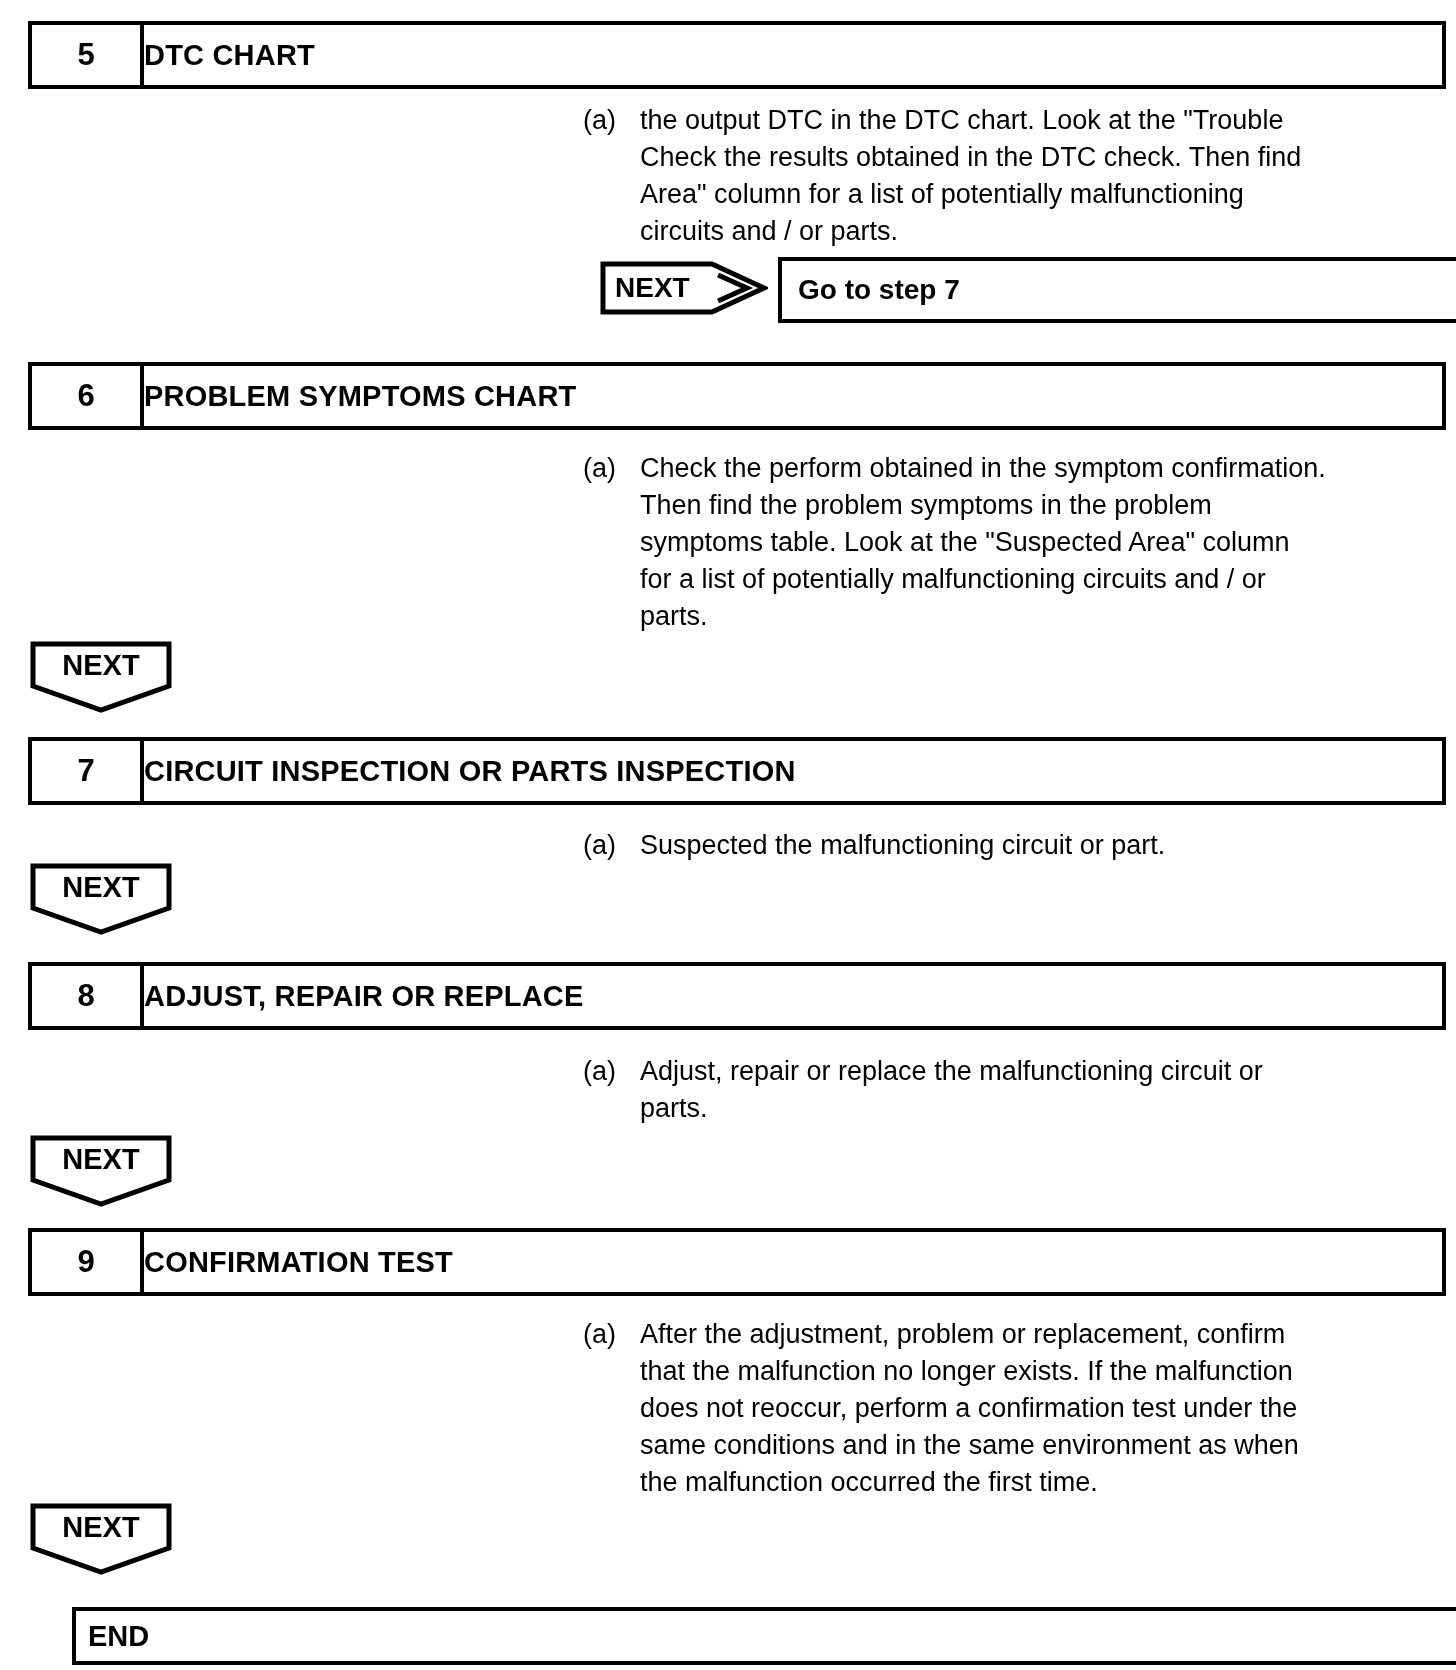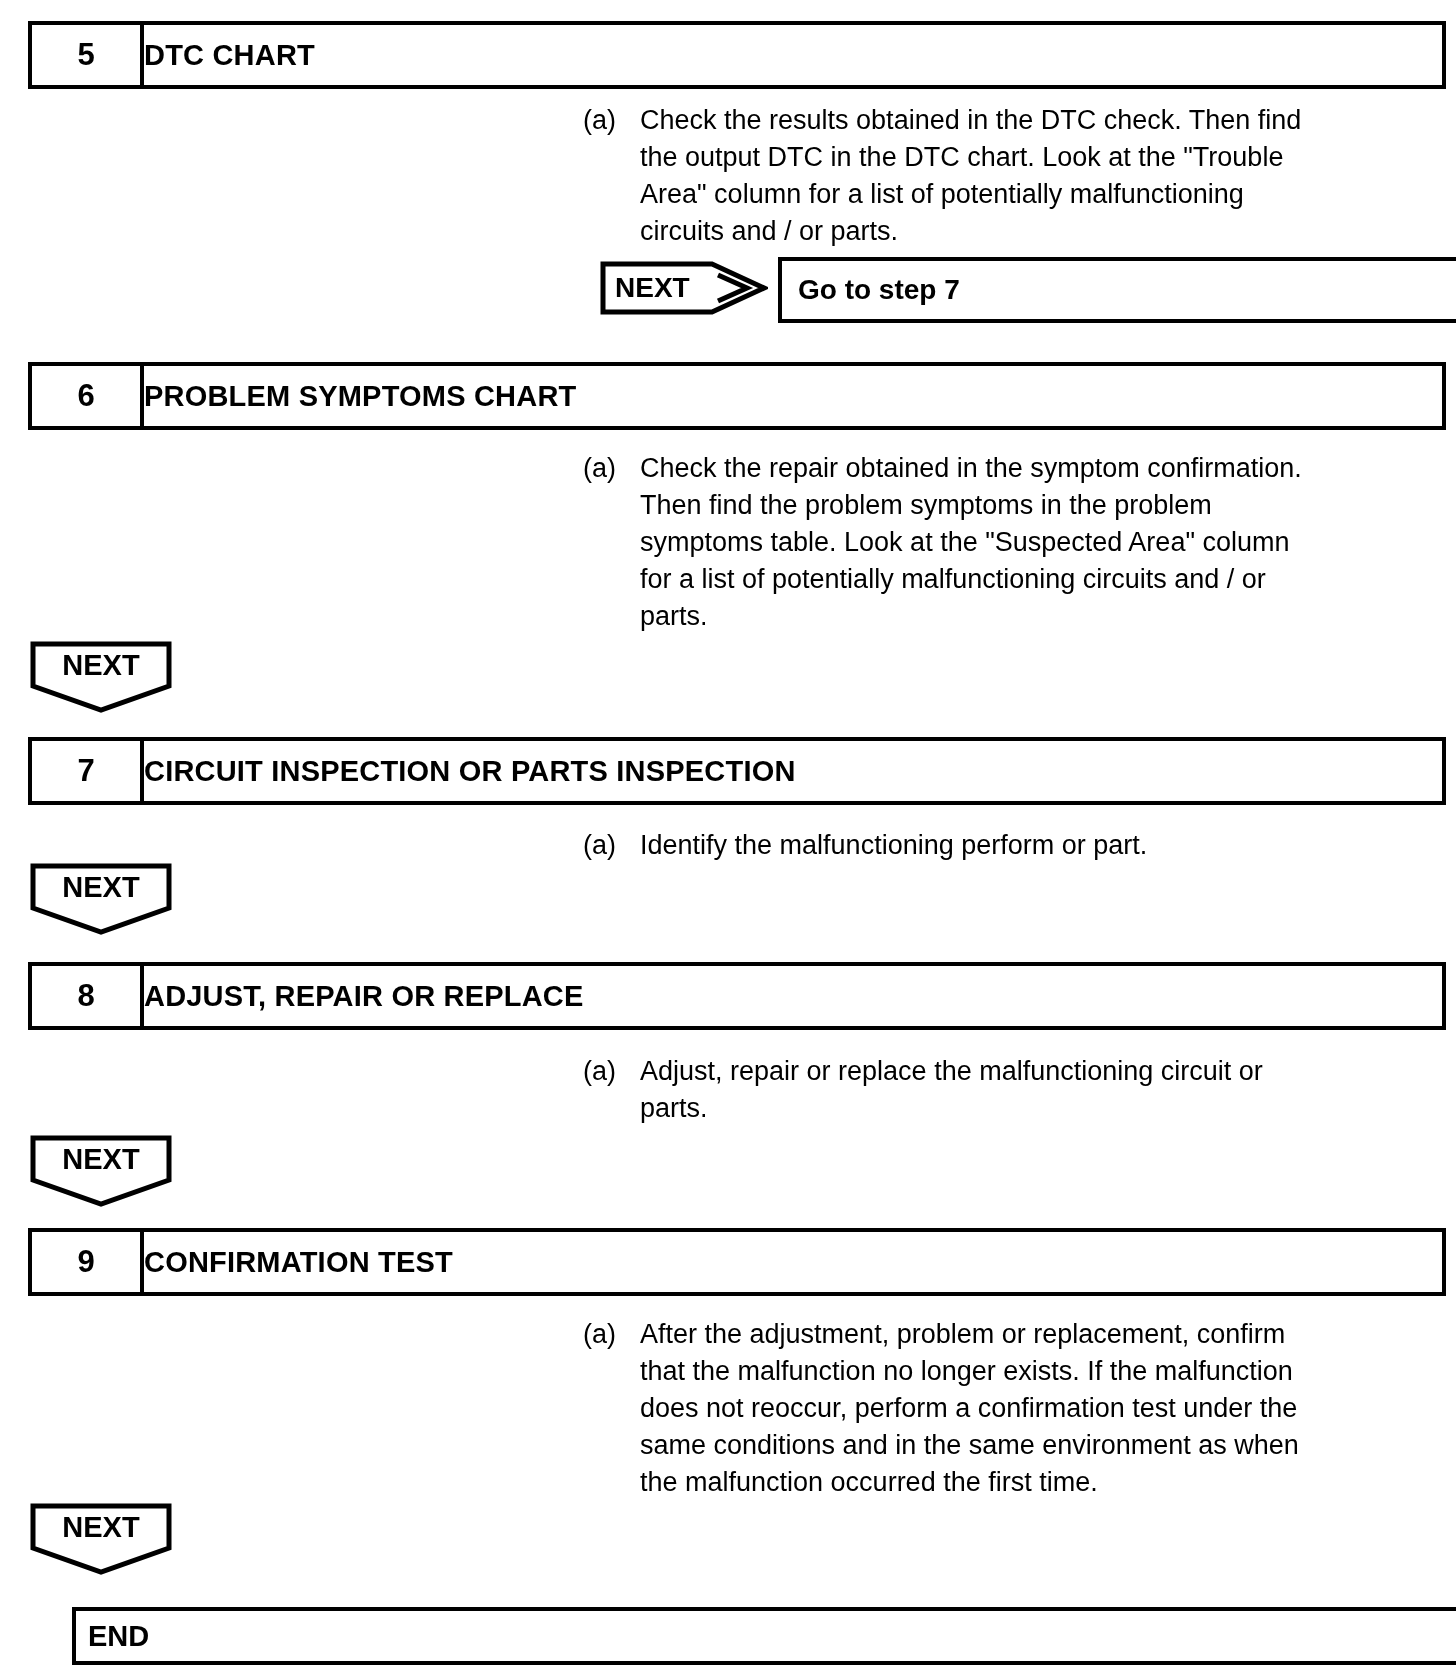--- a/index.html
+++ b/index.html
@@ -136,22 +136,22 @@
 
 <div id="page">
 
   <div class="hdr" style="top:21px">
     <div class="num">5</div>
     <div class="ttl">DTC CHART</div>
   </div>
   <div class="para" style="top:102px">
     <div class="plabel">(a)</div>
     <div class="plines">
+      <div class="pline">the output DTC in the DTC chart. Look at the "Trouble</div>
       <div class="pline">Check the results obtained in the DTC check. Then find</div>
-      <div class="pline">the output DTC in the DTC chart. Look at the "Trouble</div>
       <div class="pline">Area" column for a list of potentially malfunctioning</div>
       <div class="pline">circuits and / or parts.</div>
     </div>
   </div>
 
   <div class="next-right">
     <svg width="168" height="54" viewBox="0 0 168 54">
       <polygon points="3,3 112,3 164,27 112,51 3,51" fill="#ffffff" stroke="#000000" stroke-width="5"></polygon>
       <polyline points="118,14 147,27 118,40" fill="none" stroke="#000000" stroke-width="5"></polyline>
     </svg>
@@ -161,21 +161,21 @@
     <span>Go to step 7</span>
   </div>
 
   <div class="hdr" style="top:362px">
     <div class="num">6</div>
     <div class="ttl">PROBLEM SYMPTOMS CHART</div>
   </div>
   <div class="para" style="top:450px">
     <div class="plabel">(a)</div>
     <div class="plines">
-      <div class="pline">Check the repair obtained in the symptom confirmation.</div>
+      <div class="pline">Check the perform obtained in the symptom confirmation.</div>
       <div class="pline">Then find the problem symptoms in the problem</div>
       <div class="pline">symptoms table. Look at the "Suspected Area" column</div>
       <div class="pline">for a list of potentially malfunctioning circuits and / or</div>
       <div class="pline">parts.</div>
     </div>
   </div>
 
   <div class="next-down" style="top:641px">
     <svg width="142" height="72" viewBox="0 0 142 72">
       <polygon points="3,3 139,3 139,45 71,69 3,45" fill="#ffffff" stroke="#000000" stroke-width="5"></polygon>
@@ -183,21 +183,21 @@
     <span class="nd-label">NEXT</span>
   </div>
 
   <div class="hdr" style="top:737px">
     <div class="num">7</div>
     <div class="ttl">CIRCUIT INSPECTION OR PARTS INSPECTION</div>
   </div>
   <div class="para" style="top:827px">
     <div class="plabel">(a)</div>
     <div class="plines">
-      <div class="pline">Identify the malfunctioning perform or part.</div>
+      <div class="pline">Suspected the malfunctioning circuit or part.</div>
     </div>
   </div>
 
   <div class="next-down" style="top:863px">
     <svg width="142" height="72" viewBox="0 0 142 72">
       <polygon points="3,3 139,3 139,45 71,69 3,45" fill="#ffffff" stroke="#000000" stroke-width="5"></polygon>
     </svg>
     <span class="nd-label">NEXT</span>
   </div>
 

